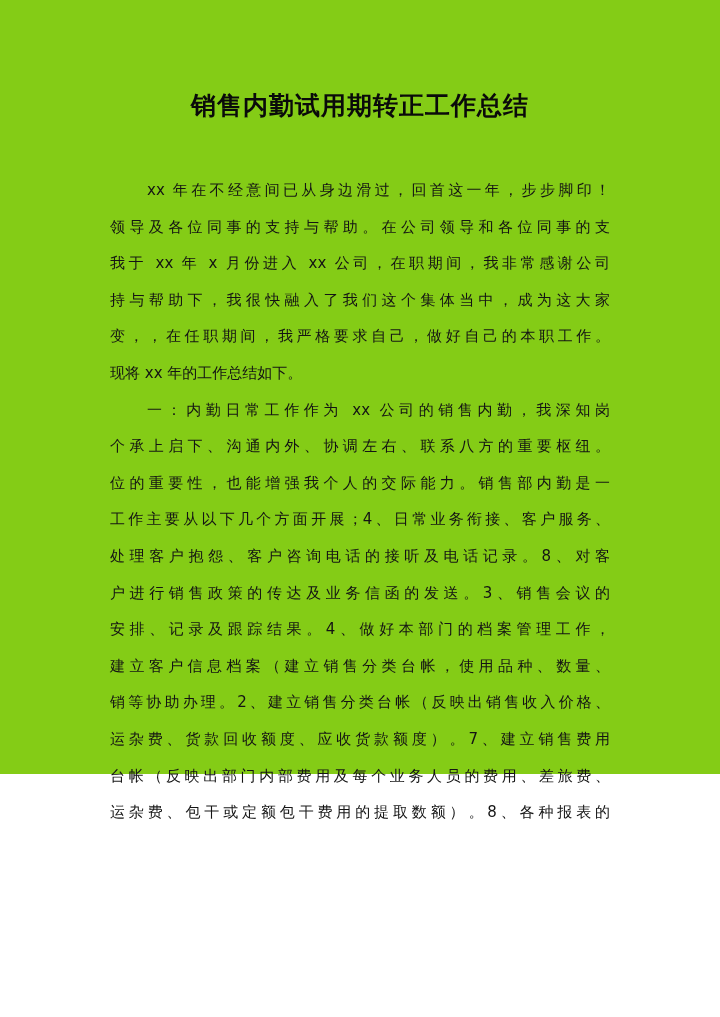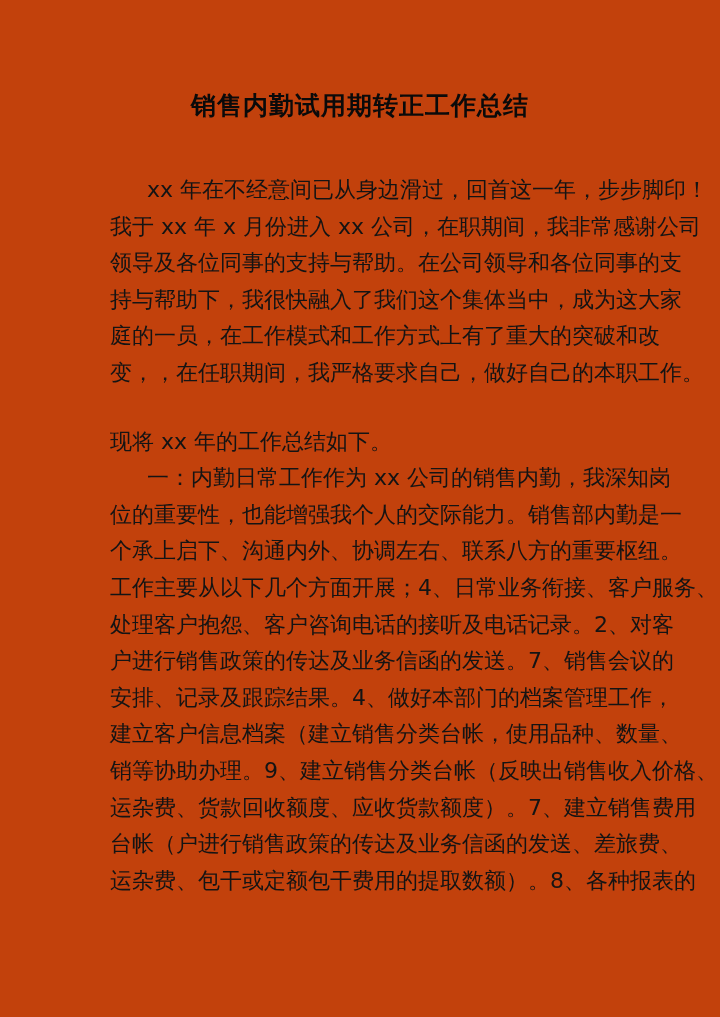--- a/index.html
+++ b/index.html
@@ -12,22 +12,22 @@
       height: 1017px;
       position: relative;
       overflow: hidden;
       color: #111111;
       font-family: "DejaVu Sans", "Liberation Sans", sans-serif;
     }
     .page {
       position: absolute;
       left: 0; top: 0;
       width: 720px;
-      height: 1017px;
-      background: #c2410c;
+      height: 774px;
+      background: #84cc16;
     }
     .title {
       position: absolute;
       left: 0;
       top: 88px;
       width: 720px;
       text-align: center;
       font-size: 25px;
       font-weight: bold;
       letter-spacing: 1px;
@@ -36,60 +36,58 @@
     }
     .body {
       position: absolute;
       left: 110px;
       top: 172px;
       width: 500px;
     }
     .line {
       height: 36.6px;
       line-height: 36.6px;
-      font-size: 22px;
+      font-size: 15px;
       white-space: nowrap;
       text-align: justify;
       text-align-last: justify;
       color: #141414;
     }
     .line.last {
       text-align-last: left;
-      margin-top: 32px;
     }
     .line.indent {
       padding-left: 37px;
     }
   </style>
 </head>
 <body>
 
 <div class="page">
   <div class="title">销售内勤试用期转正工作总结</div>
 
   <div class="body">
 
     <div>
       <div class="line indent" style="text-align-last:justify;">xx 年在不经意间已从身边滑过，回首这一年，步步脚印！</div>
+      <div class="line">领导及各位同事的支持与帮助。在公司领导和各位同事的支</div>
       <div class="line">我于 xx 年 x 月份进入 xx 公司，在职期间，我非常感谢公司</div>
-      <div class="line">领导及各位同事的支持与帮助。在公司领导和各位同事的支</div>
       <div class="line">持与帮助下，我很快融入了我们这个集体当中，成为这大家</div>
-      <div class="line">庭的一员，在工作模式和工作方式上有了重大的突破和改</div>
       <div class="line">变，，在任职期间，我严格要求自己，做好自己的本职工作。</div>
       <div class="line last">现将 xx 年的工作总结如下。</div>
     </div>
 
     <div>
       <div class="line indent">一：内勤日常工作作为 xx 公司的销售内勤，我深知岗</div>
+      <div class="line">个承上启下、沟通内外、协调左右、联系八方的重要枢纽。</div>
       <div class="line">位的重要性，也能增强我个人的交际能力。销售部内勤是一</div>
-      <div class="line">个承上启下、沟通内外、协调左右、联系八方的重要枢纽。</div>
       <div class="line">工作主要从以下几个方面开展；4、日常业务衔接、客户服务、</div>
-      <div class="line">处理客户抱怨、客户咨询电话的接听及电话记录。2、对客</div>
-      <div class="line">户进行销售政策的传达及业务信函的发送。7、销售会议的</div>
+      <div class="line">处理客户抱怨、客户咨询电话的接听及电话记录。8、对客</div>
+      <div class="line">户进行销售政策的传达及业务信函的发送。3、销售会议的</div>
       <div class="line">安排、记录及跟踪结果。4、做好本部门的档案管理工作，</div>
       <div class="line">建立客户信息档案（建立销售分类台帐，使用品种、数量、</div>
-      <div class="line">销等协助办理。9、建立销售分类台帐（反映出销售收入价格、</div>
+      <div class="line">销等协助办理。2、建立销售分类台帐（反映出销售收入价格、</div>
       <div class="line">运杂费、货款回收额度、应收货款额度）。7、建立销售费用</div>
-      <div class="line">台帐（户进行销售政策的传达及业务信函的发送、差旅费、</div>
+      <div class="line">台帐（反映出部门内部费用及每个业务人员的费用、差旅费、</div>
       <div class="line">运杂费、包干或定额包干费用的提取数额）。8、各种报表的</div>
     </div>
   </div>
 </div>
 
 </body></html>

